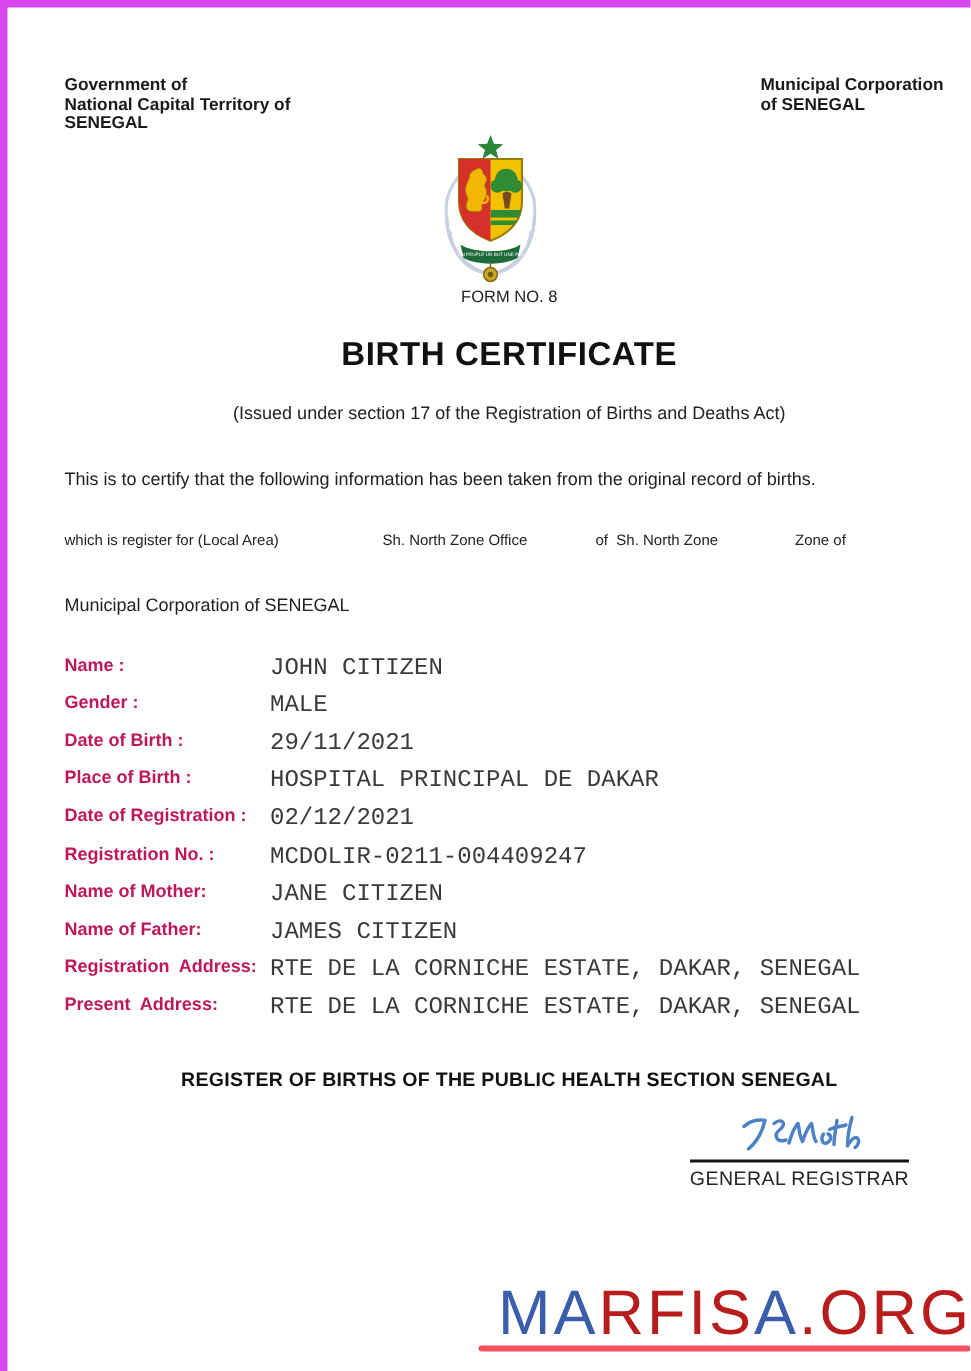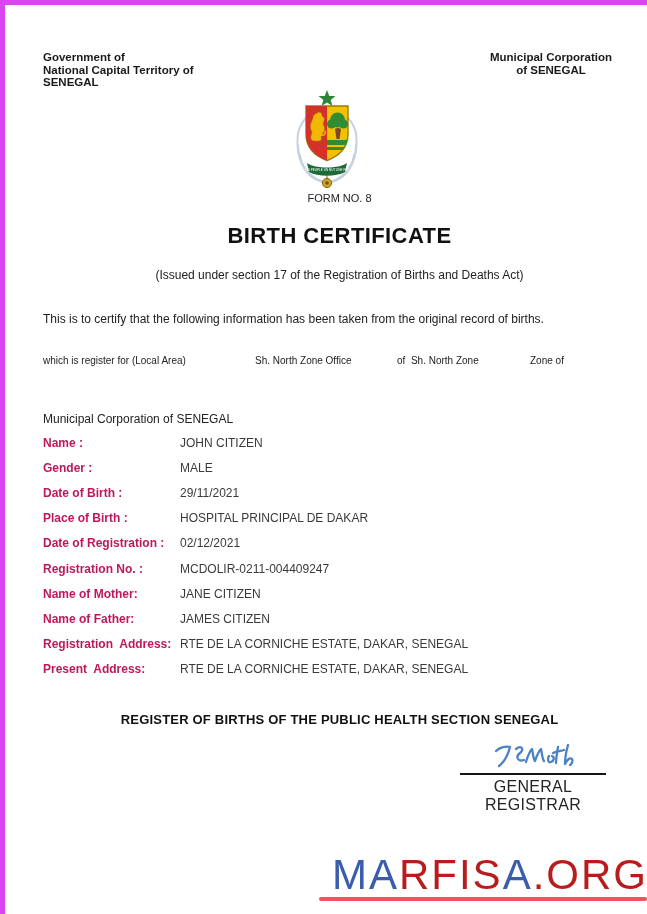--- a/index.html
+++ b/index.html
@@ -4,35 +4,35 @@
 <style>
   html,body{margin:0;padding:0;background:#fff;}
   .page{
     position:relative;width:645px;height:912px;background:#ffffff;
     border:5px solid #d946ef;overflow:hidden;
     font-family:"Liberation Sans",sans-serif;color:#1c1c1c;padding-left:24px;
   }
   .abs{position:absolute;}
   .hdr{font-size:11.5px;font-weight:bold;line-height:12.5px;color:#1a1a1a;}
   .hdr-left{left:38px;top:46px;}
-  .hdr-right{right:62px;top:46px;text-align:center;margin-left:36px;}
+  .hdr-right{right:45px;top:46px;text-align:left;margin-left:36px;}
   .emblem{left:285px;top:84px;}
   .form-no{left:0;right:0;top:187px;text-align:center;font-size:11px;color:#222;}
   .title{left:0;right:0;top:218px;text-align:center;font-size:22px;font-weight:bold;letter-spacing:.4px;color:#111;}
   .subtitle{left:0;right:0;top:263px;text-align:center;font-size:12px;color:#222;}
   .certify{left:38px;top:307px;font-size:12px;color:#222;}
   .regline span{position:absolute;top:350px;font-size:10px;color:#222;white-space:pre;}
-  .municipal{left:38px;top:391px;font-size:12px;color:#222;margin-top:16px;}
+  .municipal{left:38px;top:391px;font-size:12px;color:#222;}
   .frow{left:0;top:0;width:100%;height:18px;}
   .flabel{position:absolute;left:38px;font-size:12px;font-weight:bold;color:#be185d;white-space:pre;}
-  .fvalue{position:absolute;left:175px;font-size:12px;font-family:Liberation Sans, sans-serif;color:#3a3a3a;white-space:pre;}
+  .fvalue{position:absolute;left:175px;font-size:16px;font-family:Liberation Mono, monospace;color:#3a3a3a;white-space:pre;}
   .reg-heading{left:0;right:0;top:707px;text-align:center;font-size:13px;font-weight:bold;letter-spacing:.2px;color:#111;}
   .signature{left:487px;top:735px;}
   .sig-line{left:455px;top:768px;width:146px;border-top:2px solid #151515;}
-  .sig-label{left:449px;top:773px;width:158px;text-align:center;font-size:16px;color:#242424;letter-spacing:.3px;}
+  .sig-label{left:449px;top:773px;width:158px;text-align:center;font-size:13px;color:#242424;letter-spacing:.3px;}
   .watermark{left:260px;top:850px;width:383px;text-align:right;font-size:42px;line-height:40px;letter-spacing:2px;white-space:nowrap;}
   .wm-light{font-weight:normal;color:#3a5dac;}
   .wm-bold{font-weight:normal;color:#b91c1c;}
   .wm-underline{left:314px;top:892px;width:328px;height:4px;background:#f3525e;border-radius:2px;}
 </style>
 </head>
 <body>
 
 <div class="page">
 

